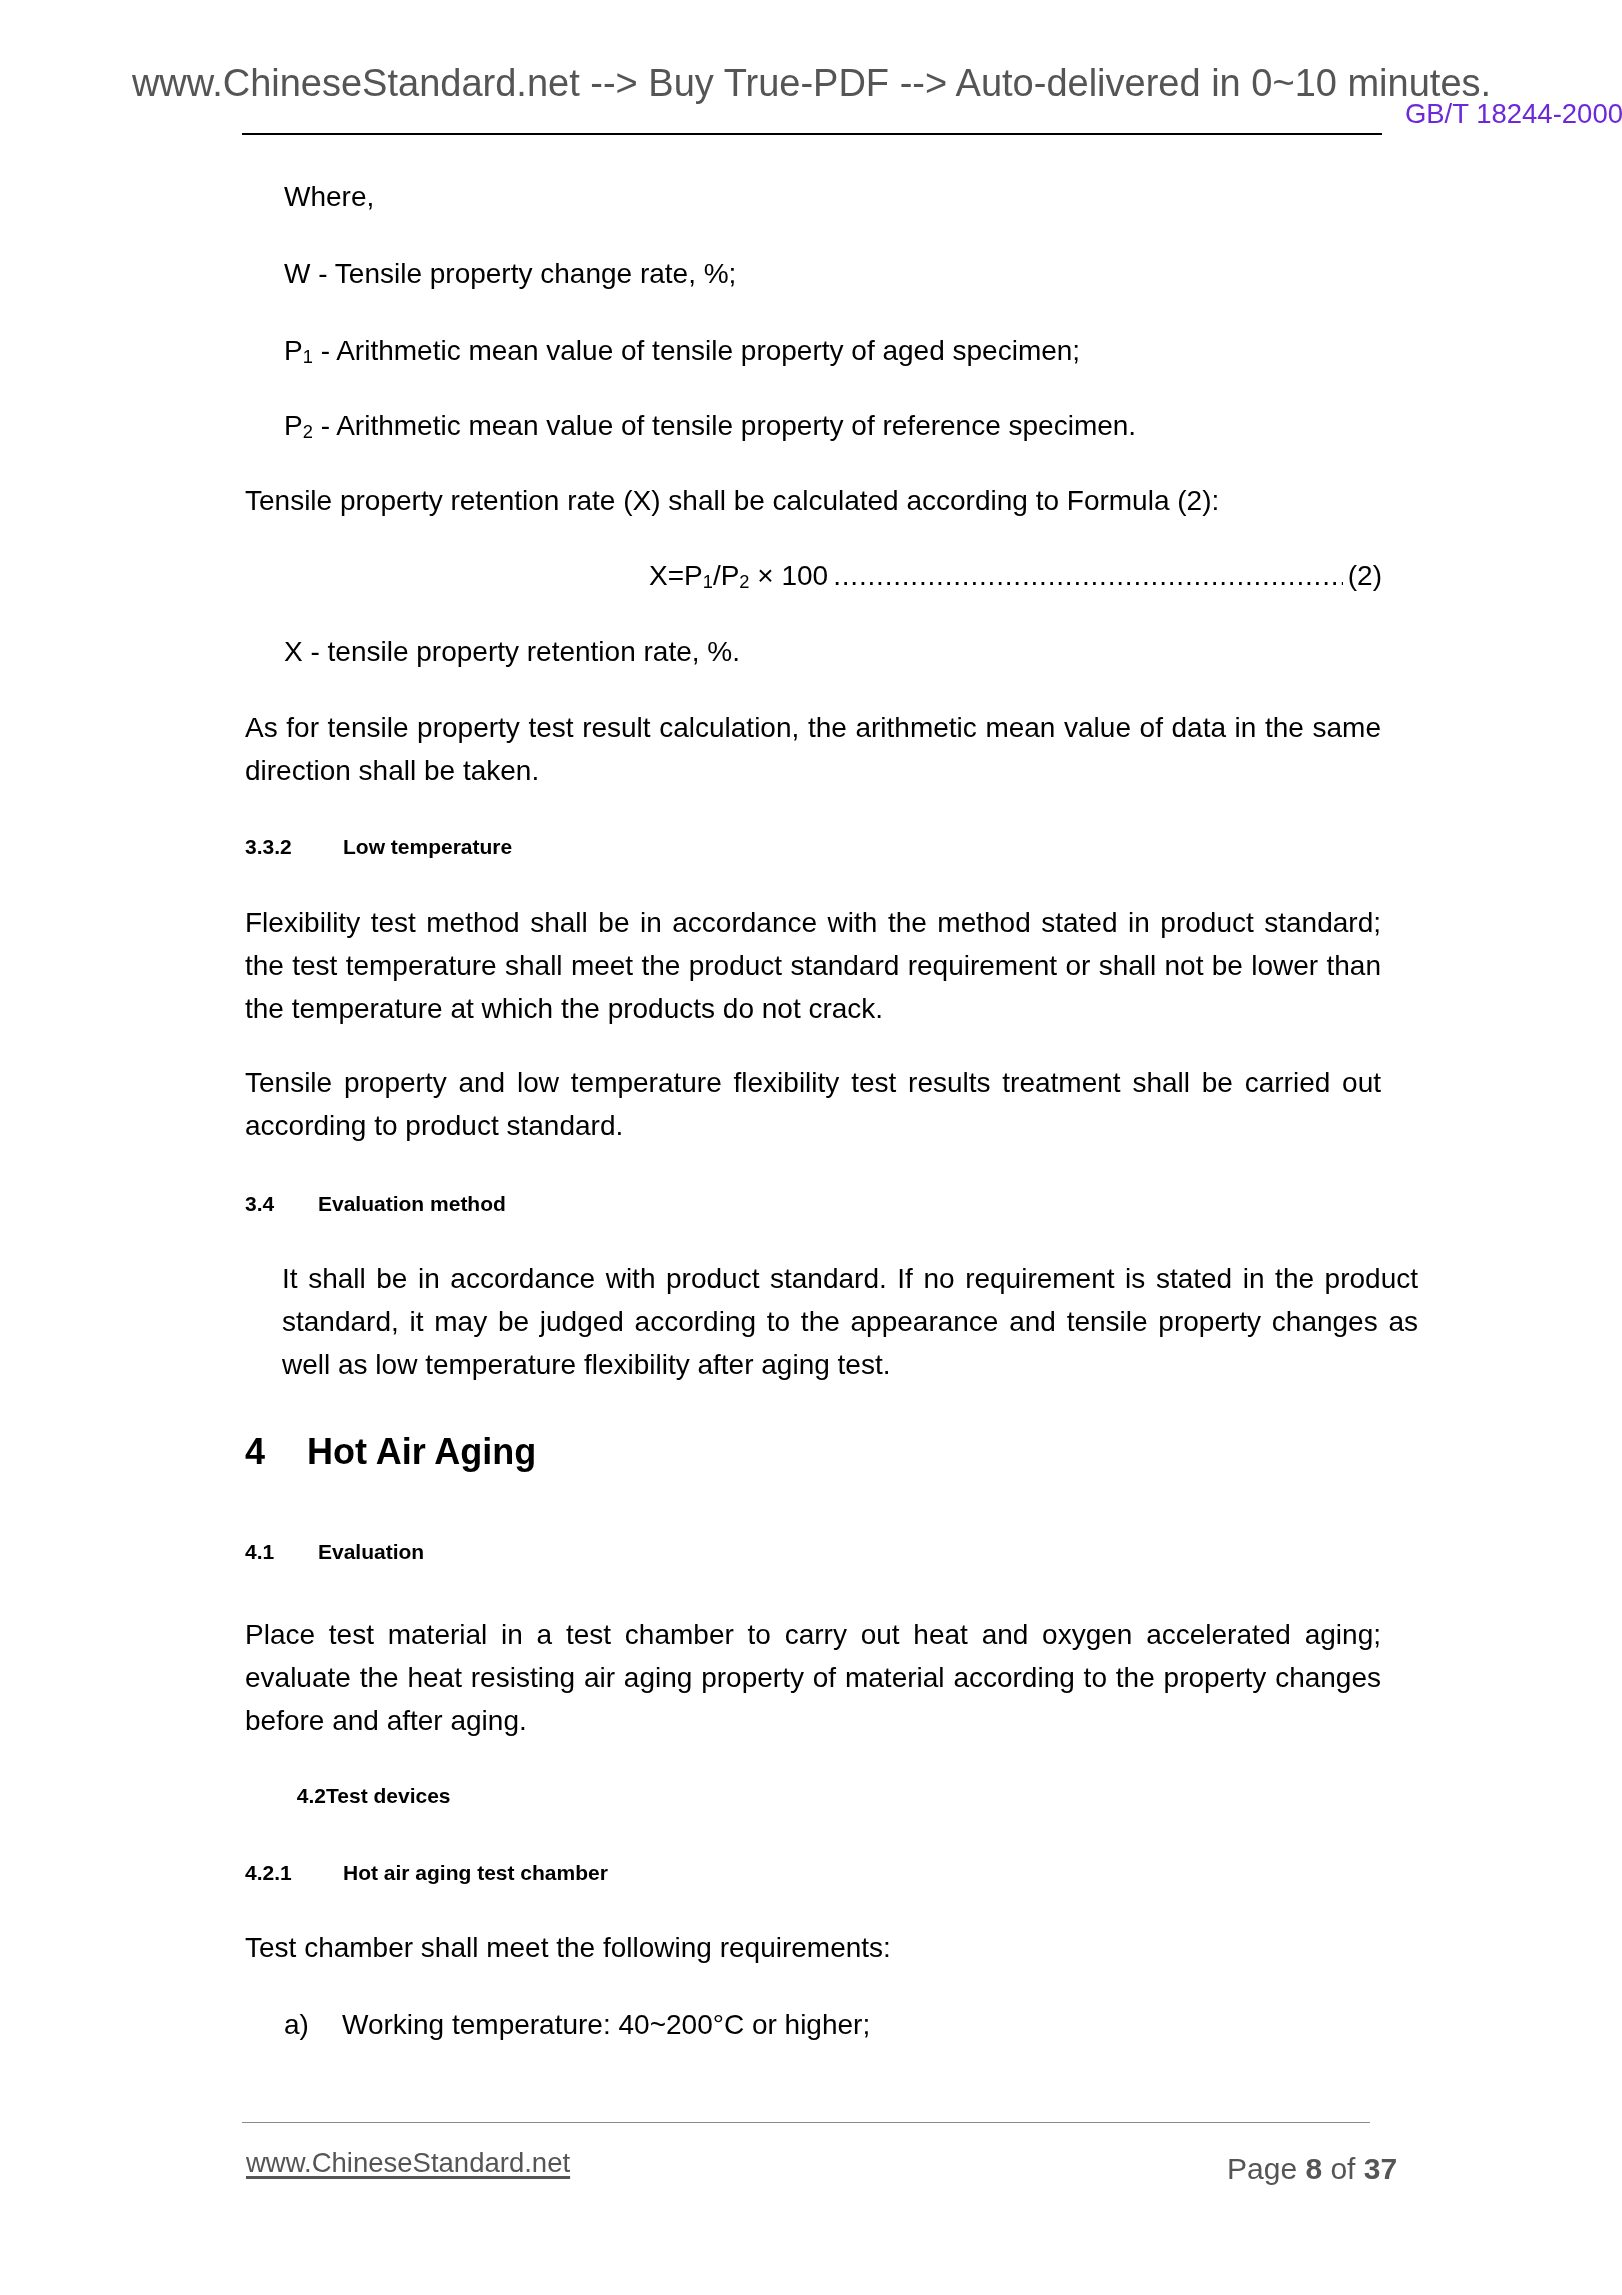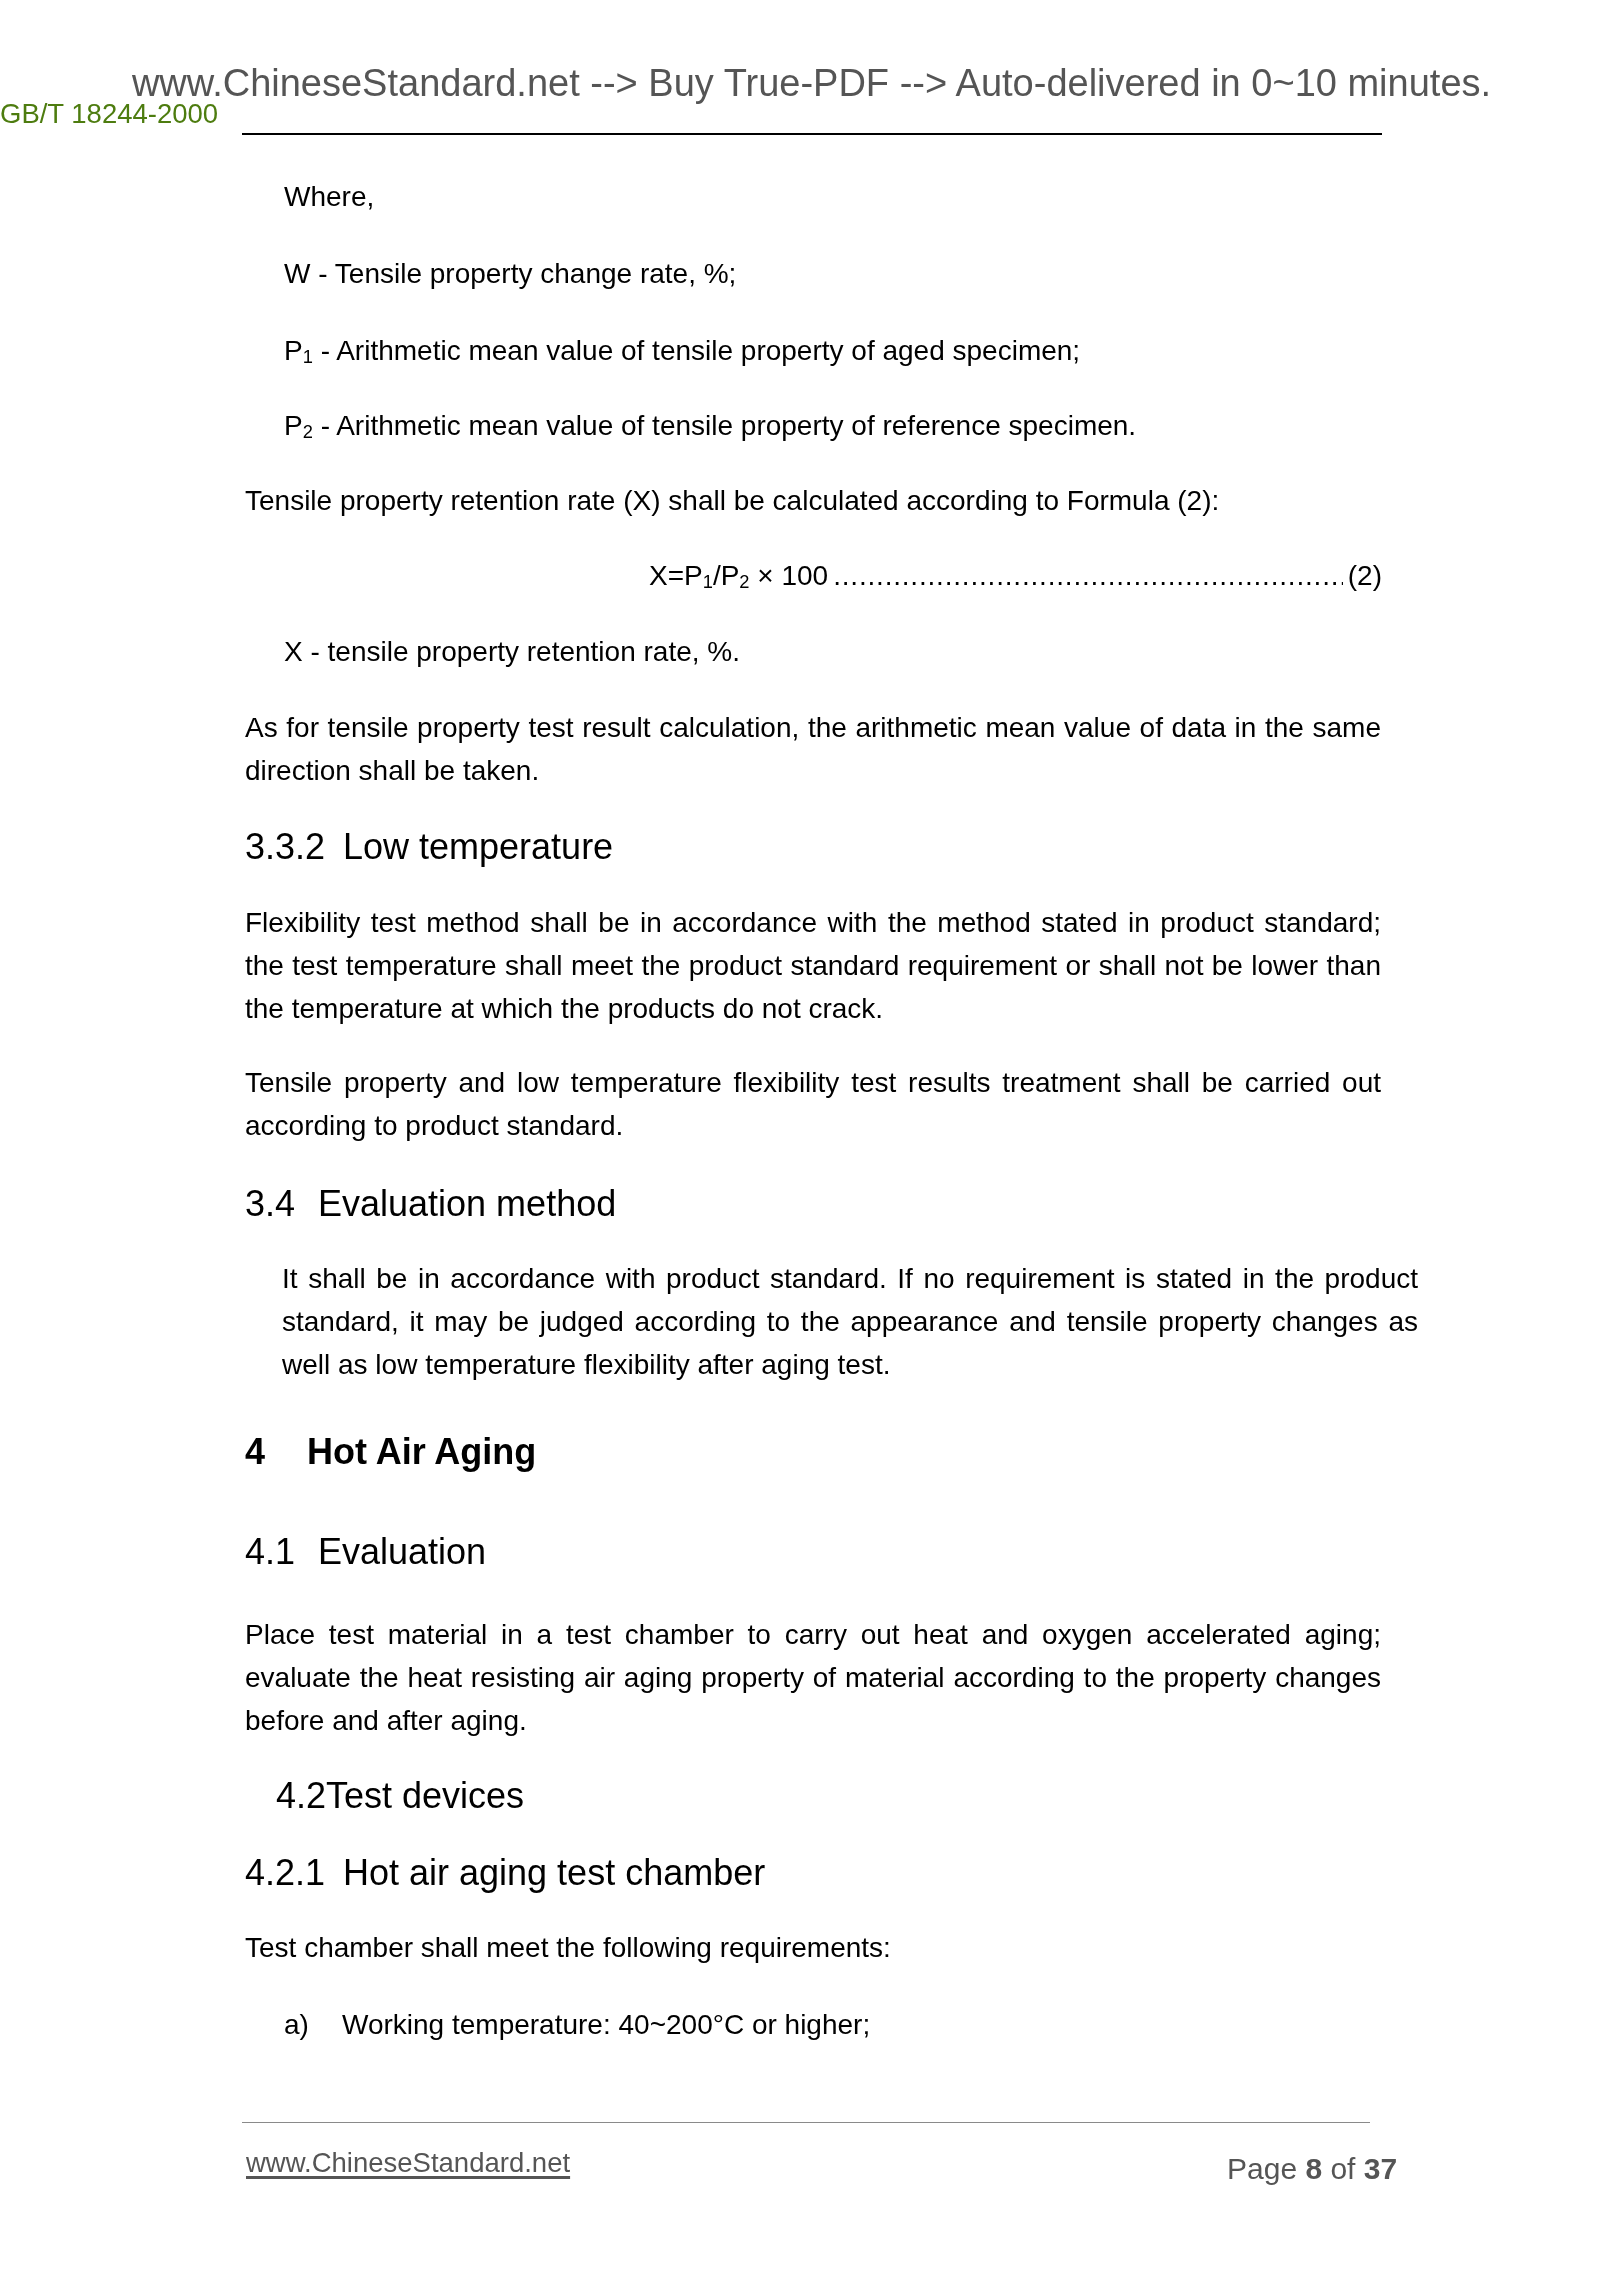--- a/index.html
+++ b/index.html
@@ -1,25 +1,25 @@
 <!DOCTYPE html>
 <html style="font-size:13.3px"><head>
 <meta charset="utf-8">
 <style>
   html, body { margin: 0; padding: 0; background: #ffffff; }
   body { width: 1623px; height: 2295px; position: relative; overflow: hidden;
          font-family: "Liberation Sans", sans-serif; color: #000; }
   .abs { position: absolute; white-space: nowrap; }
   .hdr-top { left: 0; width: 1623px; top: 60px; text-align: center; font-size: 38px; color: #555; line-height: 47px; }
-  .hdr-sub { left: 0; width: 1623px; top: 98px; text-align: left; font-size: 27.5px; color: #4d7c0f; line-height: 32px; }
+  .hdr-sub { left: 0; width: 1623px; top: 98px; text-align: right; font-size: 27.5px; color: #6d28d9; line-height: 32px; }
   .hdr-rule { left: 242px; width: 1140px; top: 133px; height: 0; border-top: 2.5px solid #000; }
   .body { font-size: 28px; line-height: 43px; }
   .para { position: absolute; left: 245px; width: 1136px; text-align: justify; text-align-last: left; white-space: normal; }
   .indent { left: 284px; }
-  .h3 { font-size: 36px; font-weight: normal; }
+  .h3 { font-size: 21px; font-weight: bold; }
   .h2 { font-size: 36px; font-weight: bold; }
   .num { display: inline-block; }
   sub { font-size: 18.3px; vertical-align: -3.3px; line-height: 0; }
   .formula { left: 649px; top: 554px; width: 733px; display: flex; align-items: baseline; }
   .formula .leader { flex: 1; overflow: hidden; letter-spacing: 0.8px; margin: 0 5px; }
   .ftr-rule { left: 242px; width: 1128px; top: 2122px; height: 0; border-top: 1.7px solid #8a8a8a; }
   .ftr-link { left: 246px; top: 2146px; font-size: 27.5px; color: #555; text-decoration: underline; text-decoration-thickness: 2.5px; text-underline-offset: 4.2px; line-height: 33px; }
   .ftr-page { left: 1227px; top: 2155px; font-size: 30px; color: #555; line-height: 27px; }
   .ftr-page b { font-weight: bold; }
 </style>

